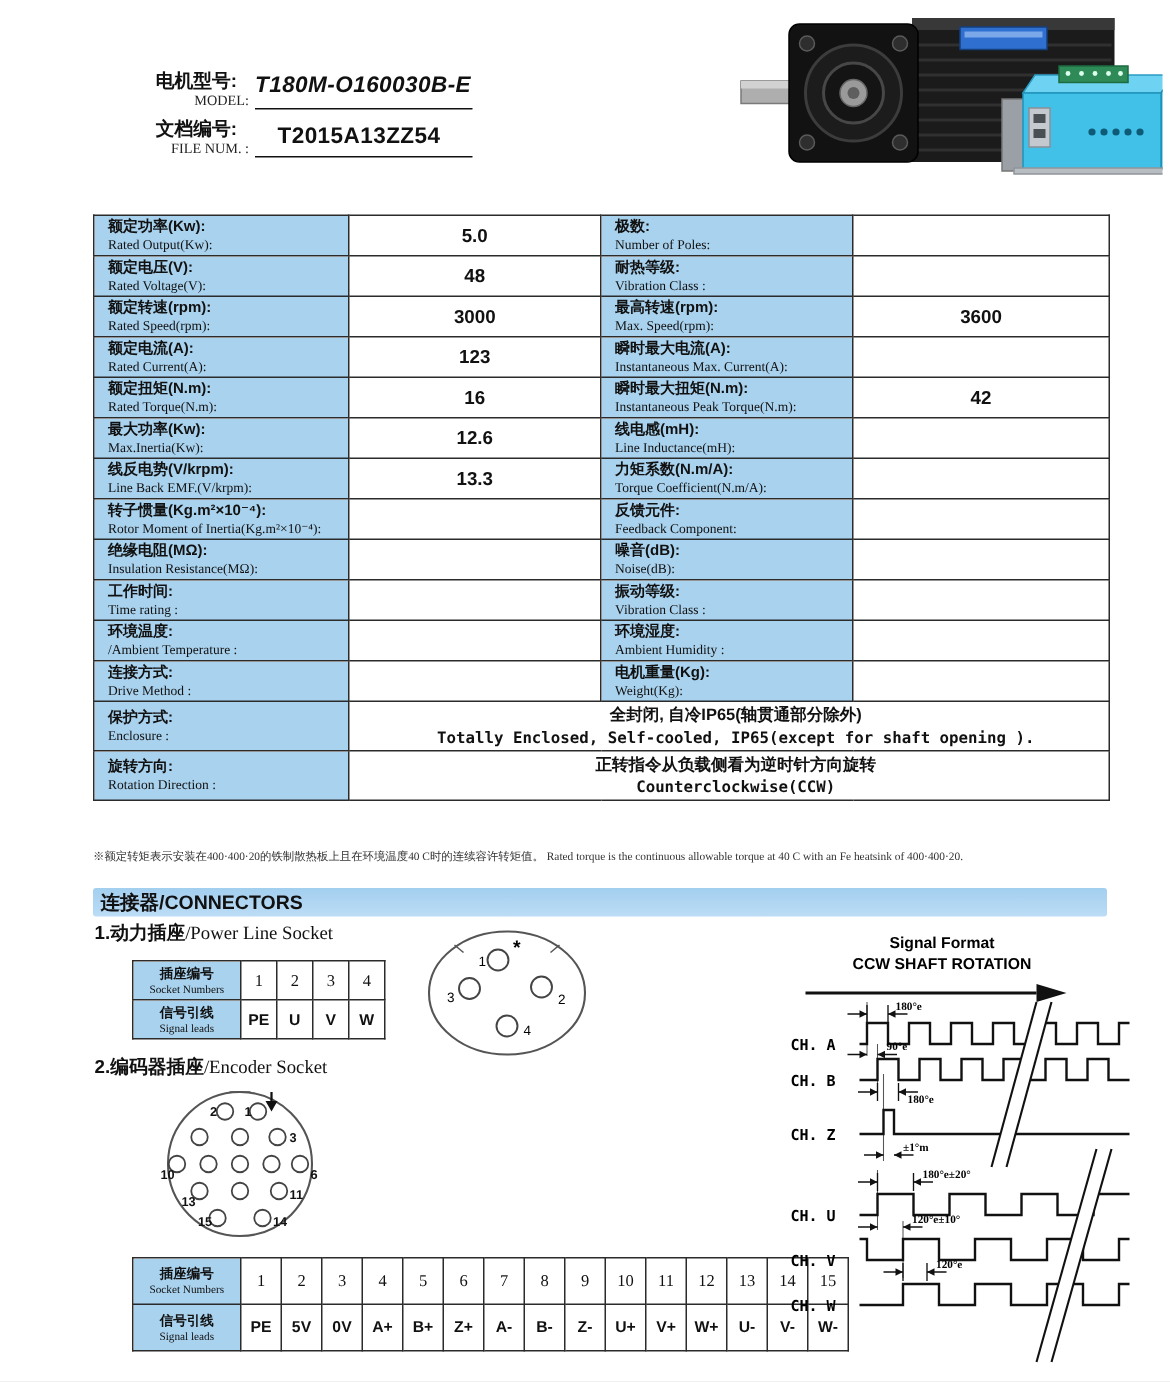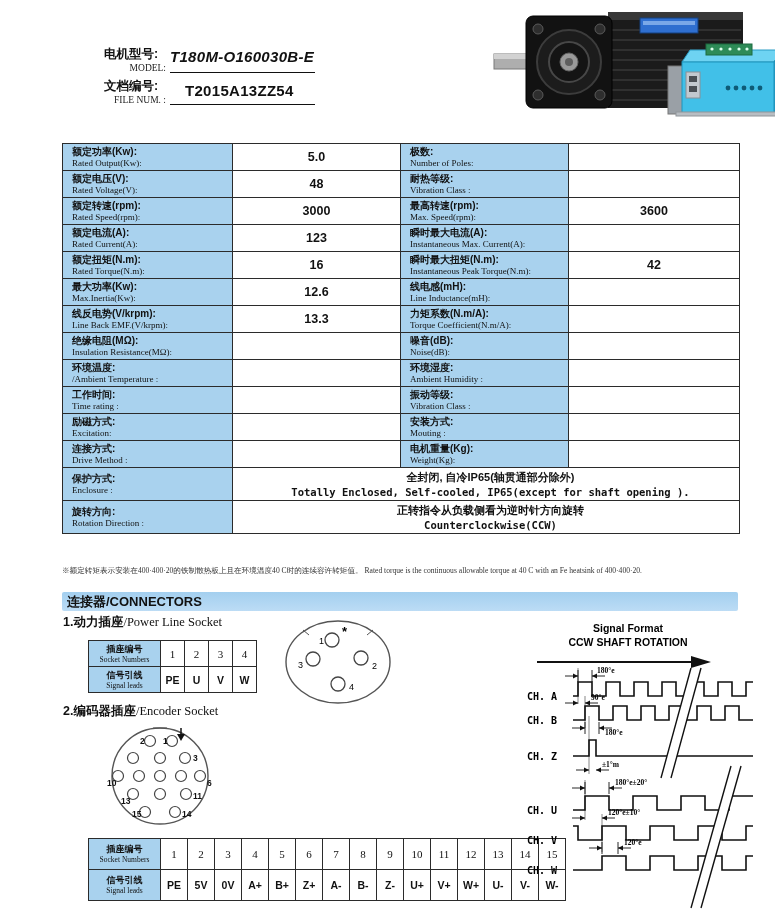--- a/index.html
+++ b/index.html
@@ -220,63 +220,63 @@
           </td>
         <td class="val">13.3</td>
         <td class="lab">
             <div class="cn">力矩系数(N.m/A):</div>
             <div class="en">Torque Coefficient(N.m/A):</div>
           </td>
         <td class="val"></td>
       </tr>
       <tr class="r27">
         <td class="lab">
+            <div class="cn">转子惯量(Kg.m²×10⁻⁴):</div>
+            <div class="en">Rotor Moment of Inertia(Kg.m²×10⁻⁴):</div>
+          </td>
+        <td class="val"></td>
+        <td class="lab">
+            <div class="cn">反馈元件:</div>
+            <div class="en">Feedback Component:</div>
+          </td>
+        <td class="val"></td>
+      </tr>
+      <tr class="r27">
+        <td class="lab">
             <div class="cn">绝缘电阻(MΩ):</div>
             <div class="en">Insulation Resistance(MΩ):</div>
           </td>
         <td class="val"></td>
         <td class="lab">
             <div class="cn">噪音(dB):</div>
             <div class="en">Noise(dB):</div>
           </td>
         <td class="val"></td>
       </tr>
       <tr class="r27">
         <td class="lab">
+            <div class="cn">工作时间:</div>
+            <div class="en">Time rating :</div>
+          </td>
+        <td class="val"></td>
+        <td class="lab">
+            <div class="cn">振动等级:</div>
+            <div class="en">Vibration Class :</div>
+          </td>
+        <td class="val"></td>
+      </tr>
+      <tr class="r27">
+        <td class="lab">
             <div class="cn">环境温度:</div>
             <div class="en">/Ambient Temperature :</div>
           </td>
         <td class="val"></td>
         <td class="lab">
             <div class="cn">环境湿度:</div>
             <div class="en">Ambient Humidity :</div>
-          </td>
-        <td class="val"></td>
-      </tr>
-      <tr class="r27">
-        <td class="lab">
-            <div class="cn">工作时间:</div>
-            <div class="en">Time rating :</div>
-          </td>
-        <td class="val"></td>
-        <td class="lab">
-            <div class="cn">振动等级:</div>
-            <div class="en">Vibration Class :</div>
-          </td>
-        <td class="val"></td>
-      </tr>
-      <tr class="r27">
-        <td class="lab">
-            <div class="cn">励磁方式:</div>
-            <div class="en">Excitation:</div>
-          </td>
-        <td class="val"></td>
-        <td class="lab">
-            <div class="cn">安装方式:</div>
-            <div class="en">Mouting :</div>
           </td>
         <td class="val"></td>
       </tr>
       <tr class="r27">
         <td class="lab">
             <div class="cn">连接方式:</div>
             <div class="en">Drive Method :</div>
           </td>
         <td class="val"></td>
         <td class="lab">

